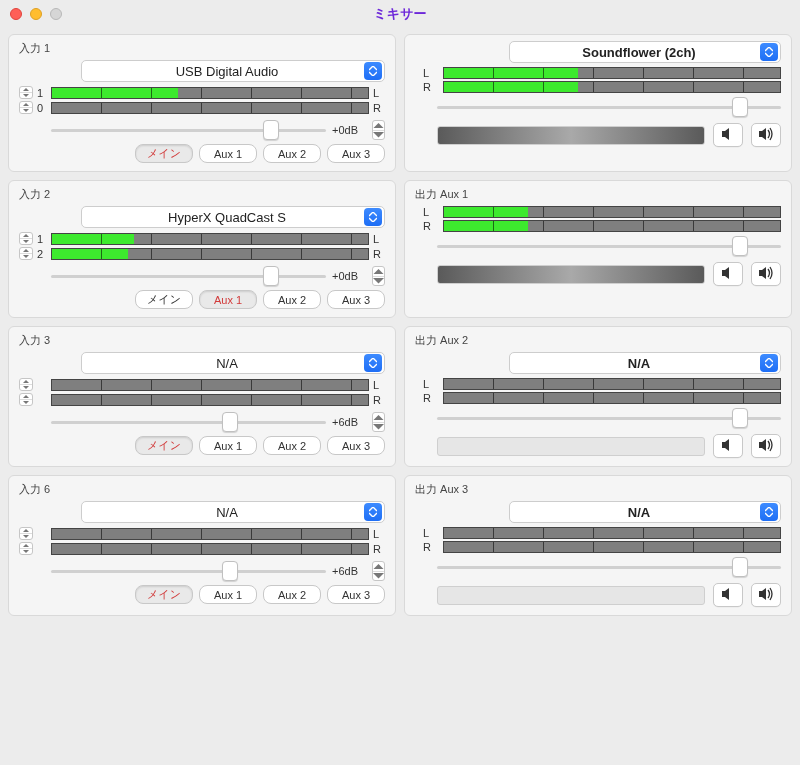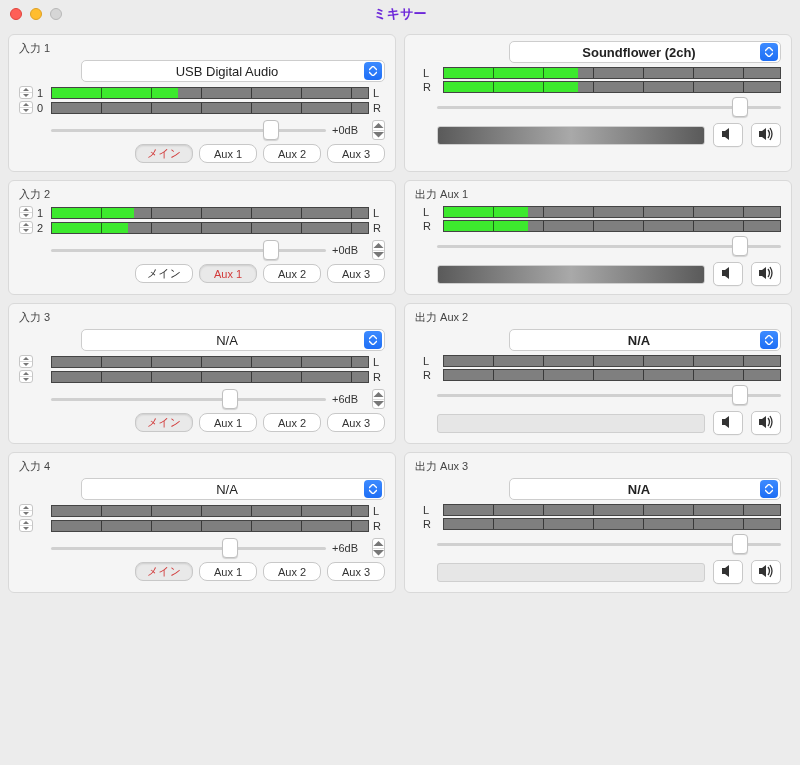--- a/index.html
+++ b/index.html
@@ -327,20 +327,33 @@
           <span><svg viewBox="0 0 16 14">
               <path d="M1 4 H4 L8 1 V13 L4 10 H1 Z" fill="#333"></path>
               <path d="M10 3 Q13 7 10 11" fill="none" stroke="#333" stroke-width="1.3"></path>
               <path d="M12 1 Q16 7 12 13" fill="none" stroke="#333" stroke-width="1.3"></path>
             </svg></span>
         </div>
     </div>
   </div>
     <div class="panel">
     <div class="panel-title">入力 2</div>
+    <div class="device-row">
+      <div class="device-select">
+        <span class="text">HyperX QuadCast S</span>
+        <span class="chevbox">
+            <svg viewBox="0 0 8 5">
+              <path d="M0 4 L4 0 L8 4" fill="none" stroke="#fff" stroke-width="1.4"></path>
+            </svg>
+            <svg viewBox="0 0 8 5">
+              <path d="M0 1 L4 5 L8 1" fill="none" stroke="#fff" stroke-width="1.4"></path>
+            </svg>
+          </span>
+      </div>
+    </div>
     <div class="meter-row">
       <div class="ch-lead">
         <div class="ch-stepper">
             <div>
               <svg viewBox="0 0 6 3">
                 <path d="M0 3 L3 0 L6 3" fill="#777"></path>
               </svg>
             </div>
             <div>
               <svg viewBox="0 0 6 3">
@@ -572,21 +585,21 @@
       <div class="iconbtn">
           <span><svg viewBox="0 0 16 14">
               <path d="M1 4 H4 L8 1 V13 L4 10 H1 Z" fill="#333"></path>
               <path d="M10 3 Q13 7 10 11" fill="none" stroke="#333" stroke-width="1.3"></path>
               <path d="M12 1 Q16 7 12 13" fill="none" stroke="#333" stroke-width="1.3"></path>
             </svg></span>
         </div>
     </div>
   </div>
     <div class="panel">
-    <div class="panel-title">入力 4</div>
+    <div class="panel-title">入力 6</div>
     <div class="device-row">
       <div class="device-select">
         <span class="text">N/A</span>
         <span class="chevbox">
             <svg viewBox="0 0 8 5">
               <path d="M0 4 L4 0 L8 4" fill="none" stroke="#fff" stroke-width="1.4"></path>
             </svg>
             <svg viewBox="0 0 8 5">
               <path d="M0 1 L4 5 L8 1" fill="none" stroke="#fff" stroke-width="1.4"></path>
             </svg>

